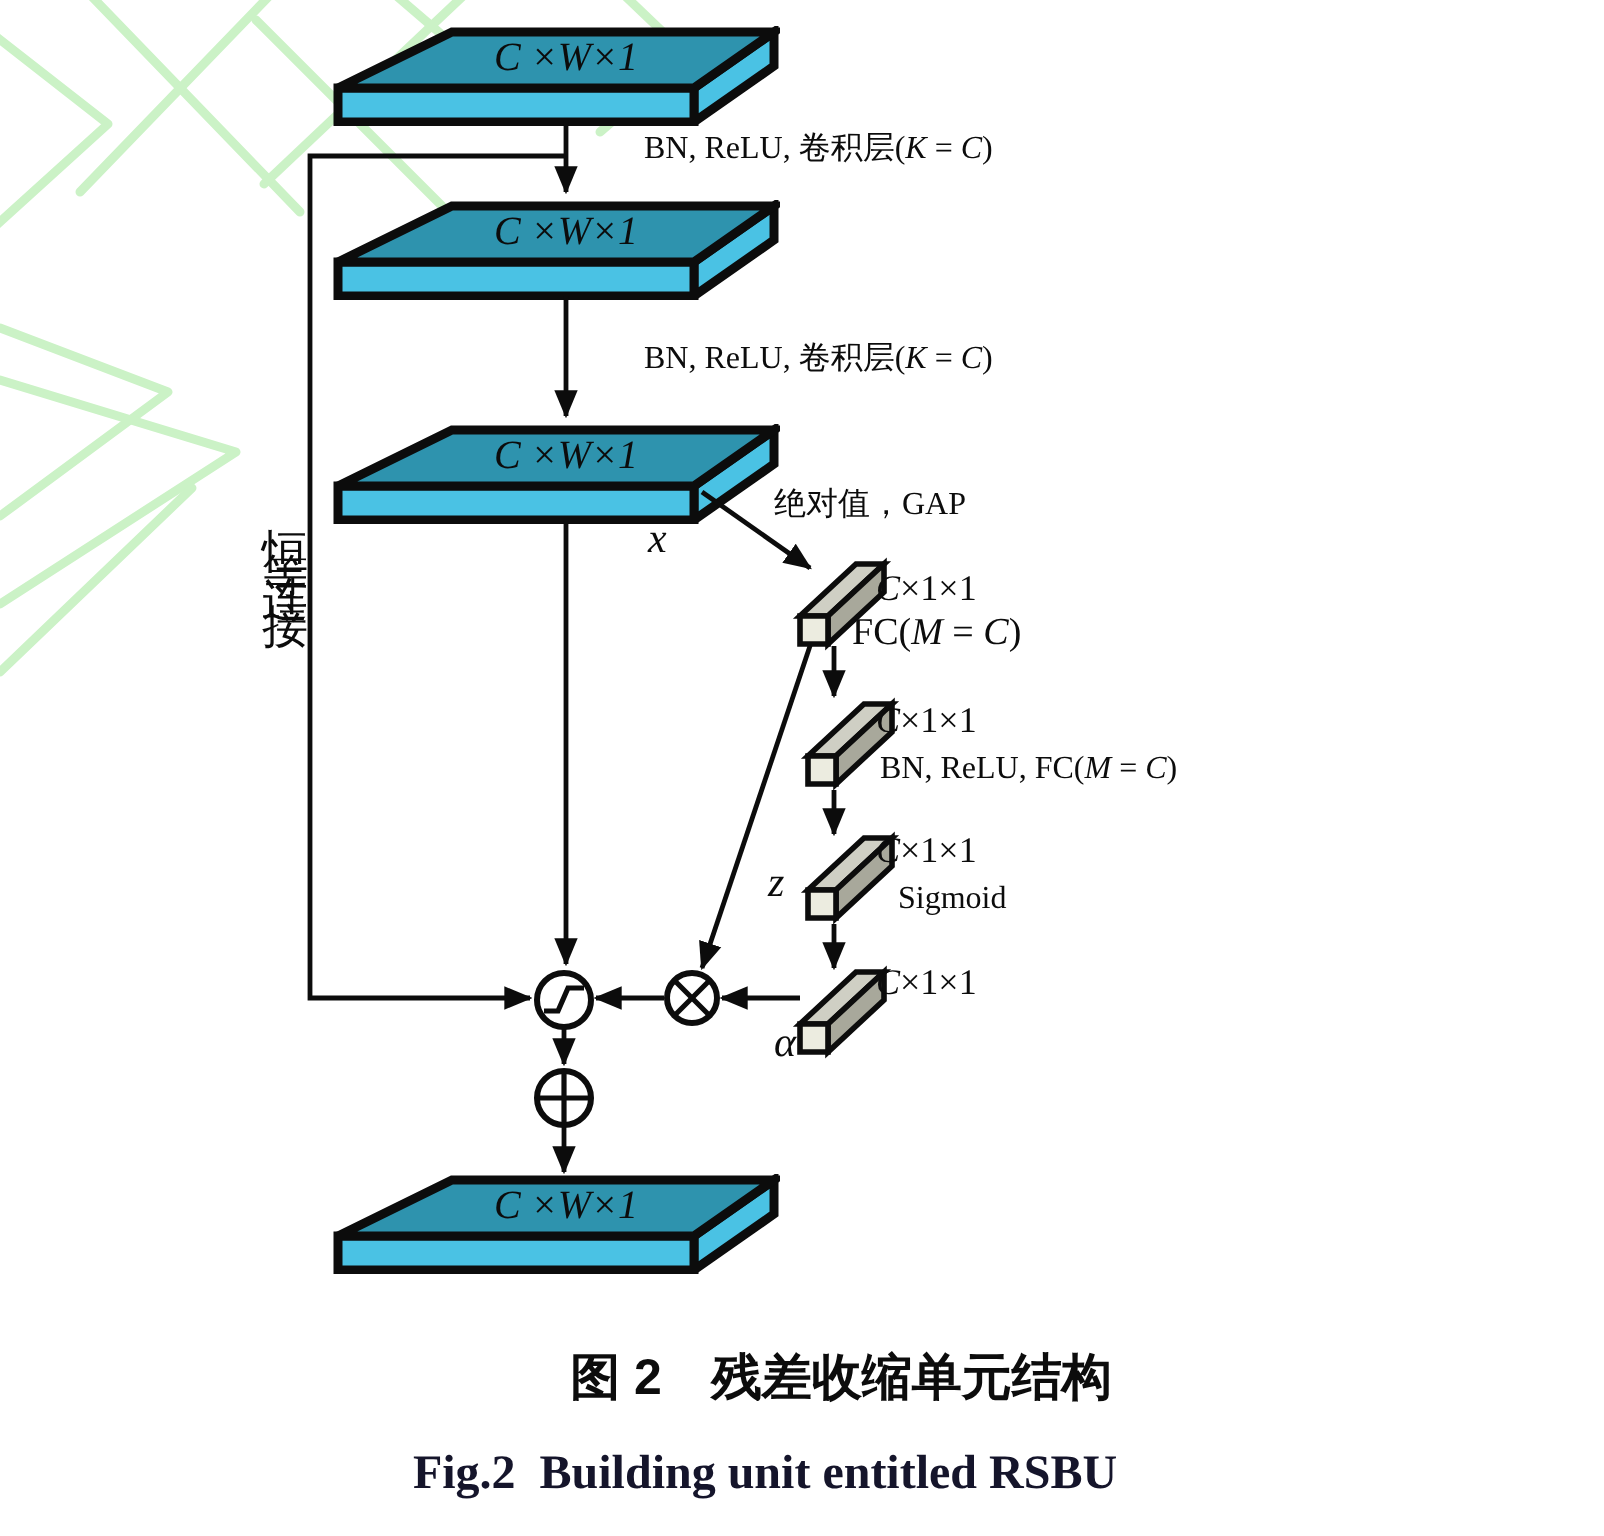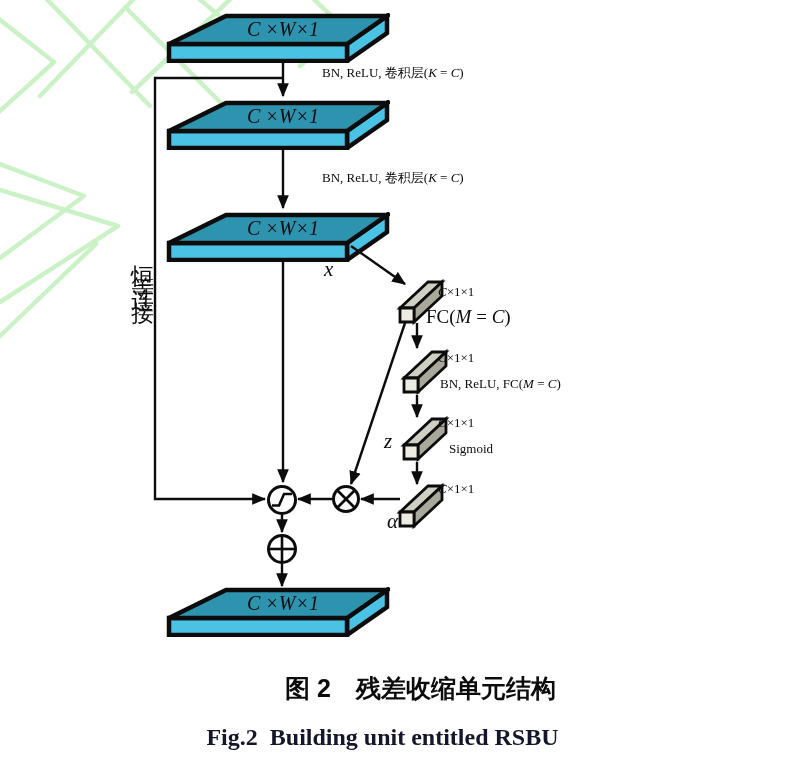--- a/index.html
+++ b/index.html
@@ -8,23 +8,23 @@
   .abs{position:absolute;}
   svg{display:block;}
   
   #red-title{left:491px;top:10px;font-family:"Liberation Sans",sans-serif;
              font-weight:bold;font-size:33px;letter-spacing:3px;color:#fa3e3e;white-space:nowrap;}
   
   .slab{width:224px;height:54px;}
   .slab .slab-label{position:absolute;left:calc(50% + 5px);top:5px;transform:translateX(-50%);
         font-style:italic;font-size:20px;white-space:nowrap;color:#0c0c0c;}
   
-  .edge-label{font-size:13px;white-space:nowrap;color:#0c0c0c;}
+  .edge-label{font-size:16px;white-space:nowrap;color:#0c0c0c;}
   .edge-label .it, .it{font-style:italic;}
-  .vec-label{font-size:13px;white-space:nowrap;}
+  .vec-label{font-size:18px;white-space:nowrap;}
   .var-label{font-style:italic;font-size:21px;}
   #identity-label{left:127px;top:246px;writing-mode:vertical-rl;text-orientation:upright;
                   letter-spacing:12px;font-size:23px;}
   #caption-zh{left:0;top:672px;width:787px;text-align:center;padding-left:54px;box-sizing:border-box;
               font-family:"Liberation Sans",sans-serif;font-weight:bold;font-size:25px;white-space:pre;}
   #caption-en{left:0;top:724px;width:765px;text-align:center;
               font-family:"Liberation Serif",serif;font-weight:bold;font-size:24px;
               color:#15152b;white-space:pre;}
 </style>
 </head>
@@ -142,20 +142,21 @@
         <line x1="268.5" y1="549" x2="295.5" y2="549"></line>
         <line x1="282" y1="535.5" x2="282" y2="562.5"></line>
       </g>
     </g>
   </svg>
 
   <div class="abs edge-label" style="left:322px;top:64px"><span>BN, ReLU, 卷积层(</span><span class="it">K</span><span> = </span><span class="it">C</span><span>)</span></div>
 
   <div class="abs edge-label" style="left:322px;top:169px"><span>BN, ReLU, 卷积层(</span><span class="it">K</span><span> = </span><span class="it">C</span><span>)</span></div>
 
+  <div class="abs edge-label" style="left:387px;top:242px">绝对值，GAP</div>
 
   <div class="abs var-label" style="left:324px;top:257px">x</div>
 
   <div class="abs vec-label" style="left:438px;top:284px"><span class="it">C</span><span>×1×1</span></div>
   <div class="abs edge-label" style="left:426px;top:306px;font-size:19px"><span>FC(</span><span class="it">M</span><span> = </span><span class="it">C</span><span>)</span></div>
 
   <div class="abs vec-label" style="left:438px;top:350px"><span class="it">C</span><span>×1×1</span></div>
   <div class="abs edge-label" style="left:440px;top:376px"><span>BN, ReLU, FC(</span><span class="it">M</span><span> = </span><span class="it">C</span><span>)</span></div>
 
   <div class="abs vec-label" style="left:438px;top:415px"><span class="it">C</span><span>×1×1</span></div>

